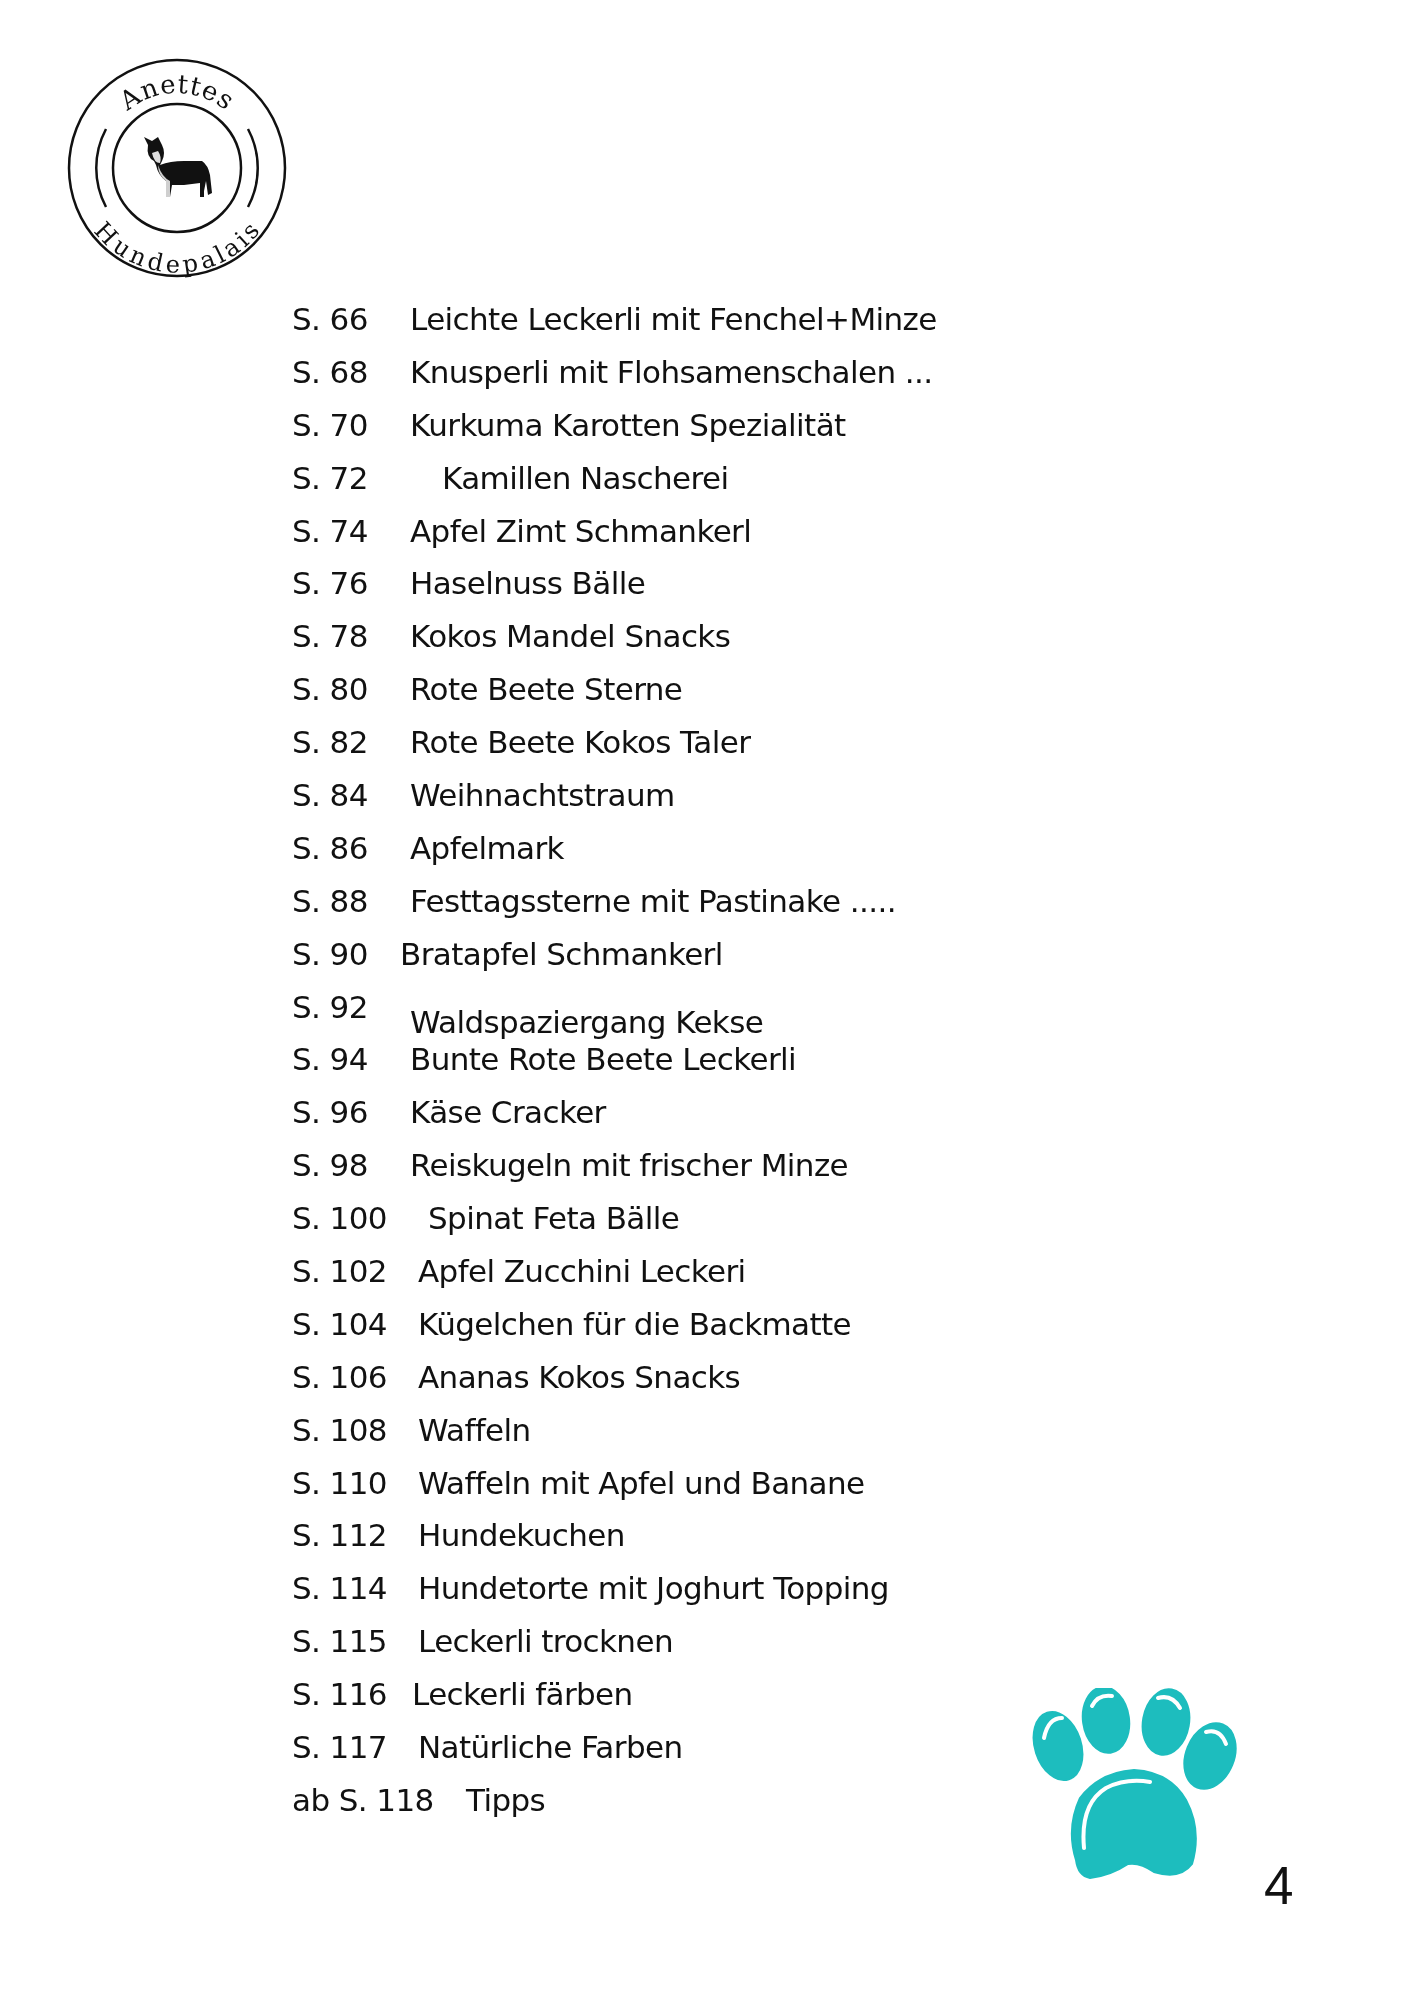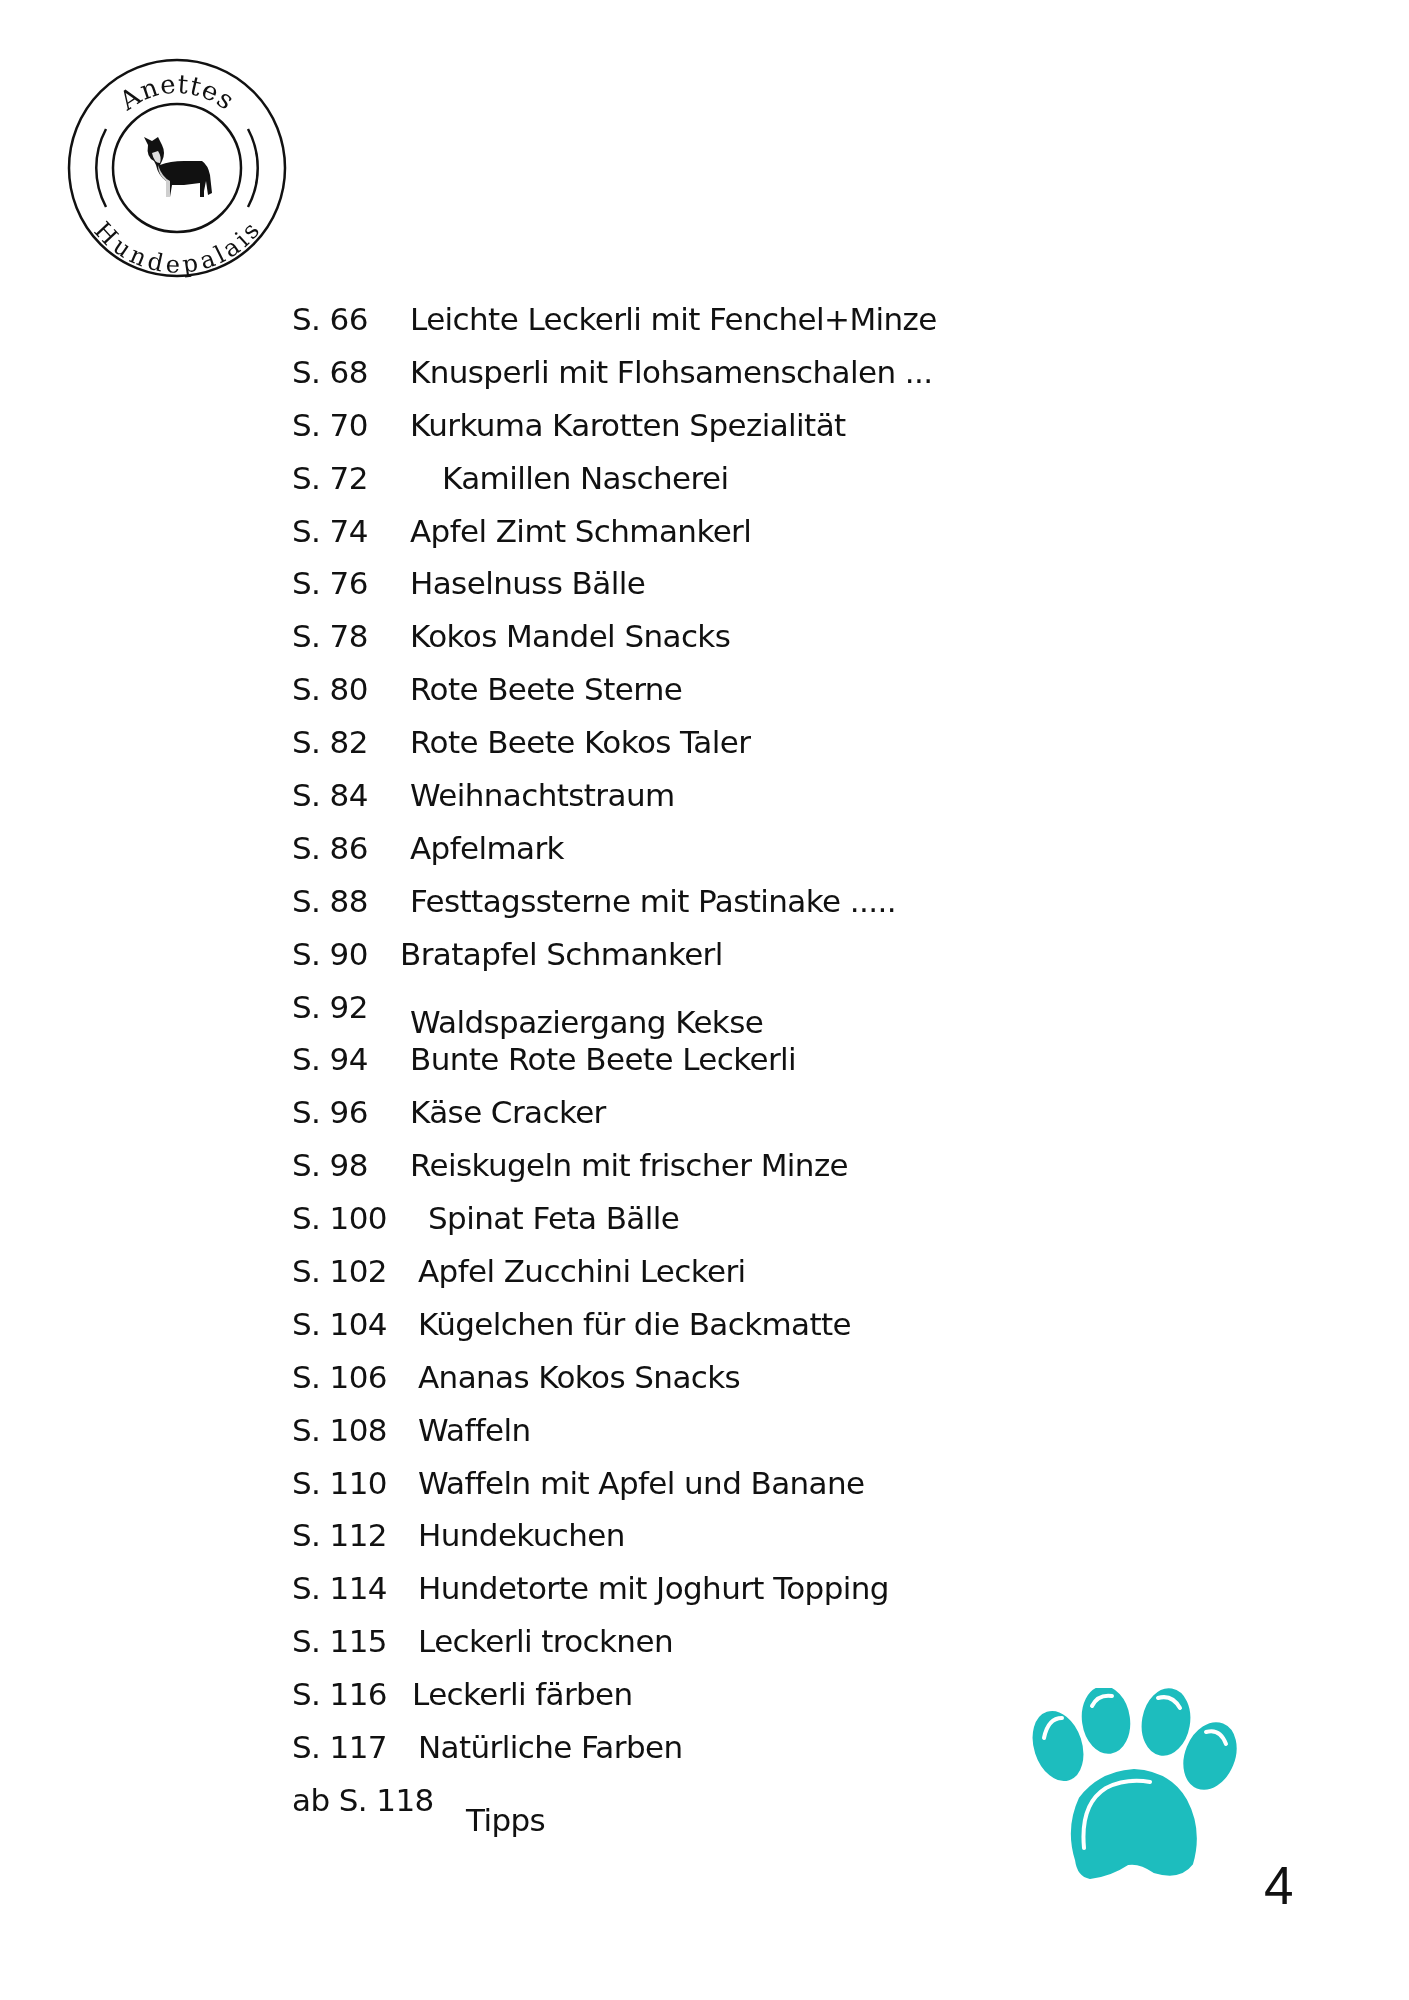--- a/index.html
+++ b/index.html
@@ -149,21 +149,21 @@
     <li class="toc-row">
       <span class="toc-page">S. 116</span>
       <span class="toc-title" style="left: 120px; text-align: right;">Leckerli färben</span>
     </li>
     <li class="toc-row">
       <span class="toc-page">S. 117</span>
       <span class="toc-title" style="left: 126px;">Natürliche Farben</span>
     </li>
     <li class="toc-row">
       <span class="toc-page">ab S. 118</span>
-      <span class="toc-title" style="left: 174px; margin-top: 20px;">Tipps</span>
+      <span class="toc-title" style="left: 174px;">Tipps</span>
     </li>
   </ul>
 
 <div class="paw">
   <svg width="208" height="194" viewBox="0 0 208 194">
     <g fill="#1DBDBE" stroke="#1DBDBE" stroke-width="2">
       <ellipse cx="28" cy="58" rx="23" ry="35" transform="rotate(-18 28 58)"></ellipse>
       <ellipse cx="76" cy="32" rx="23" ry="33" transform="rotate(-8 76 32)"></ellipse>
       <ellipse cx="136" cy="34" rx="23" ry="33" transform="rotate(10 136 34)"></ellipse>
       <ellipse cx="180" cy="68" rx="24" ry="34" transform="rotate(22 180 68)"></ellipse>

